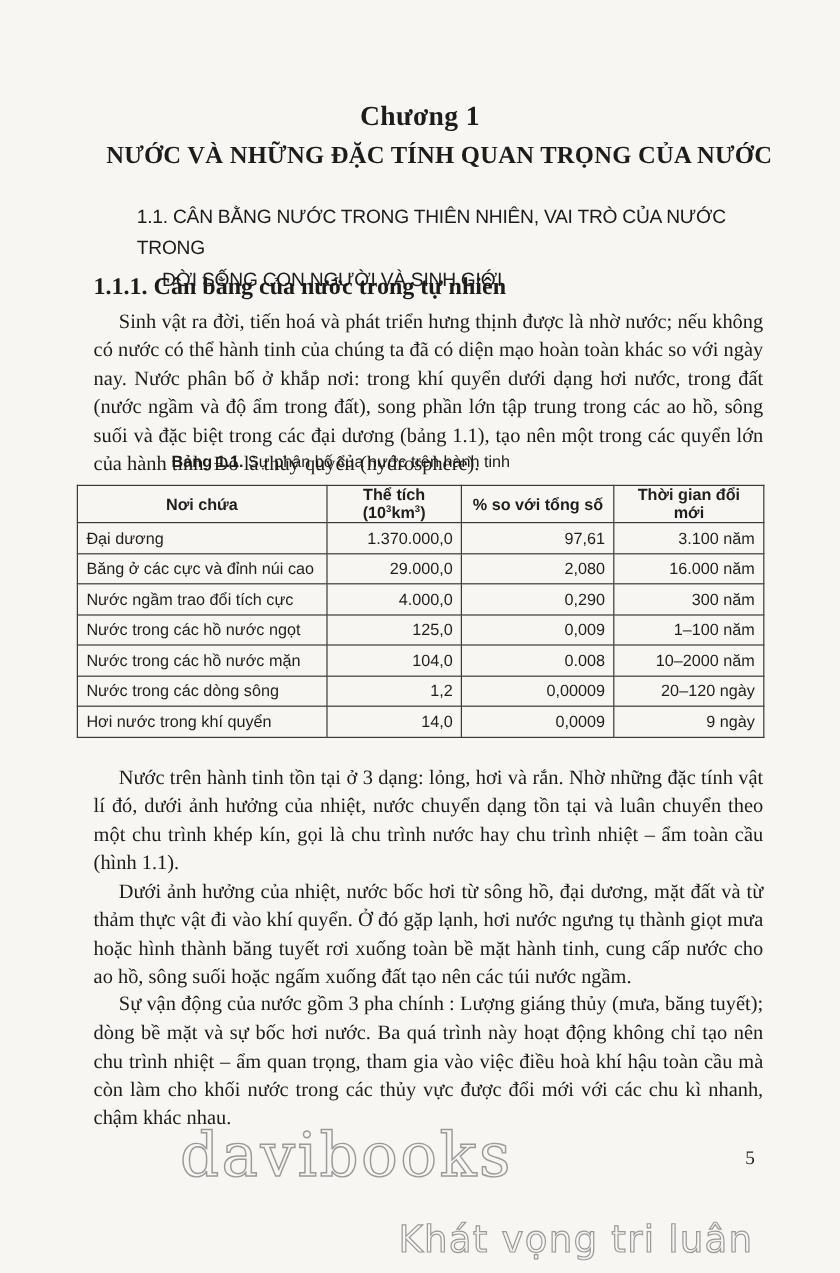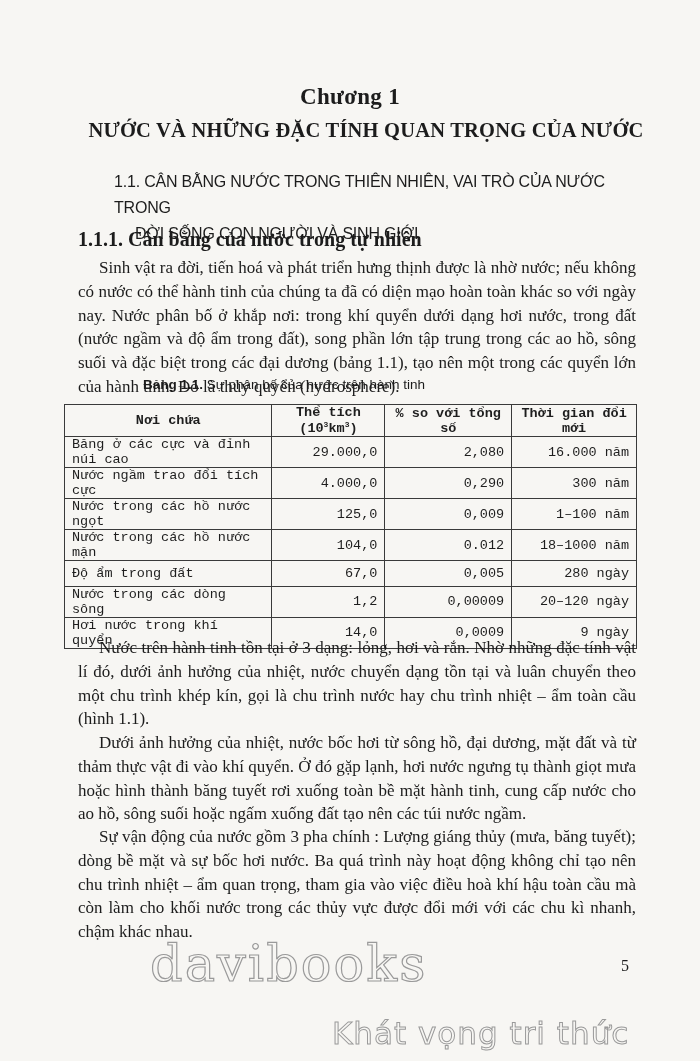--- a/index.html
+++ b/index.html
@@ -35,21 +35,21 @@
   }
   .caption {
     left: 0; width: 568px; top: 377px; text-align: center;
     font-family: "Liberation Sans", "DejaVu Sans", sans-serif;
     font-size: 13.5px;
   }
   .caption b { font-weight: bold; }
   table.data {
     position: absolute; left: 64px; top: 404px; width: 573px;
     border-collapse: collapse;
-    font-family: Liberation Mono, monospace;
+    font-family: Liberation Sans, sans-serif;
     font-size: 13.5px; color: #1e1e1e;
   }
   table.data th, table.data td {
     border: 1.3px solid #3a3a3a;
     height: 25.5px; padding: 0 7px;
     box-sizing: border-box;
   }
   table.data th { font-weight: bold; text-align: center; }
   table.data td.num { text-align: right; }
   table.data td.name { text-align: left; }
@@ -94,48 +94,48 @@
   <thead>
     <tr>
       <th class="col1">Nơi chứa</th>
       <th class="col2"><span>Thể tích (10</span><sup>3</sup><span>km</span><sup>3</sup><span>)</span></th>
       <th class="col3">% so với tổng số</th>
       <th class="col4">Thời gian đổi mới</th>
     </tr>
   </thead>
   <tbody>
     <tr>
+      <td class="name">Đại dương</td>
+      <td class="num">1.370.000,0</td>
+      <td class="num">97,61</td>
+      <td class="num">3.100 năm</td>
+    </tr>
+    <tr>
       <td class="name">Băng ở các cực và đỉnh núi cao</td>
       <td class="num">29.000,0</td>
       <td class="num">2,080</td>
       <td class="num">16.000 năm</td>
     </tr>
     <tr>
       <td class="name">Nước ngầm trao đổi tích cực</td>
       <td class="num">4.000,0</td>
       <td class="num">0,290</td>
       <td class="num">300 năm</td>
     </tr>
     <tr>
       <td class="name">Nước trong các hồ nước ngọt</td>
       <td class="num">125,0</td>
       <td class="num">0,009</td>
       <td class="num">1–100 năm</td>
     </tr>
     <tr>
       <td class="name">Nước trong các hồ nước mặn</td>
       <td class="num">104,0</td>
-      <td class="num">0.012</td>
-      <td class="num">18–1000 năm</td>
-    </tr>
-    <tr>
-      <td class="name">Độ ẩm trong đất</td>
-      <td class="num">67,0</td>
-      <td class="num">0,005</td>
-      <td class="num">280 ngày</td>
+      <td class="num">0.008</td>
+      <td class="num">10–2000 năm</td>
     </tr>
     <tr>
       <td class="name">Nước trong các dòng sông</td>
       <td class="num">1,2</td>
       <td class="num">0,00009</td>
       <td class="num">20–120 ngày</td>
     </tr>
     <tr>
       <td class="name">Hơi nước trong khí quyển</td>
       <td class="num">14,0</td>
@@ -145,13 +145,13 @@
   </tbody>
 </table>
 
 <p class="abs para" style="top:636px; margin:0;">Nước trên hành tinh tồn tại ở 3 dạng: lỏng, hơi và rắn. Nhờ những đặc tính vật lí đó, dưới ảnh hưởng của nhiệt, nước chuyển dạng tồn tại và luân chuyển theo một chu trình khép kín, gọi là chu trình nước hay chu trình nhiệt – ẩm toàn cầu (hình 1.1).</p>
 <p class="abs para" style="top:731px; margin:0;">Dưới ảnh hưởng của nhiệt, nước bốc hơi từ sông hồ, đại dương, mặt đất và từ thảm thực vật đi vào khí quyển. Ở đó gặp lạnh, hơi nước ngưng tụ thành giọt mưa hoặc hình thành băng tuyết rơi xuống toàn bề mặt hành tinh, cung cấp nước cho ao hồ, sông suối hoặc ngấm xuống đất tạo nên các túi nước ngầm.</p>
 <p class="abs para" style="top:825px; margin:0;">Sự vận động của nước gồm 3 pha chính : Lượng giáng thủy (mưa, băng tuyết); dòng bề mặt và sự bốc hơi nước. Ba quá trình này hoạt động không chỉ tạo nên chu trình nhiệt – ẩm quan trọng, tham gia vào việc điều hoà khí hậu toàn cầu mà còn làm cho khối nước trong các thủy vực được đổi mới với các chu kì nhanh, chậm khác nhau.</p>
 
 <div class="abs page-num">5</div>
 
 <div class="abs wm">davibooks</div>
-<div class="abs wm-sub">Khát vọng tri thức</div>
+<div class="abs wm-sub">Khát vọng tri luân</div>
 
 </body></html>

